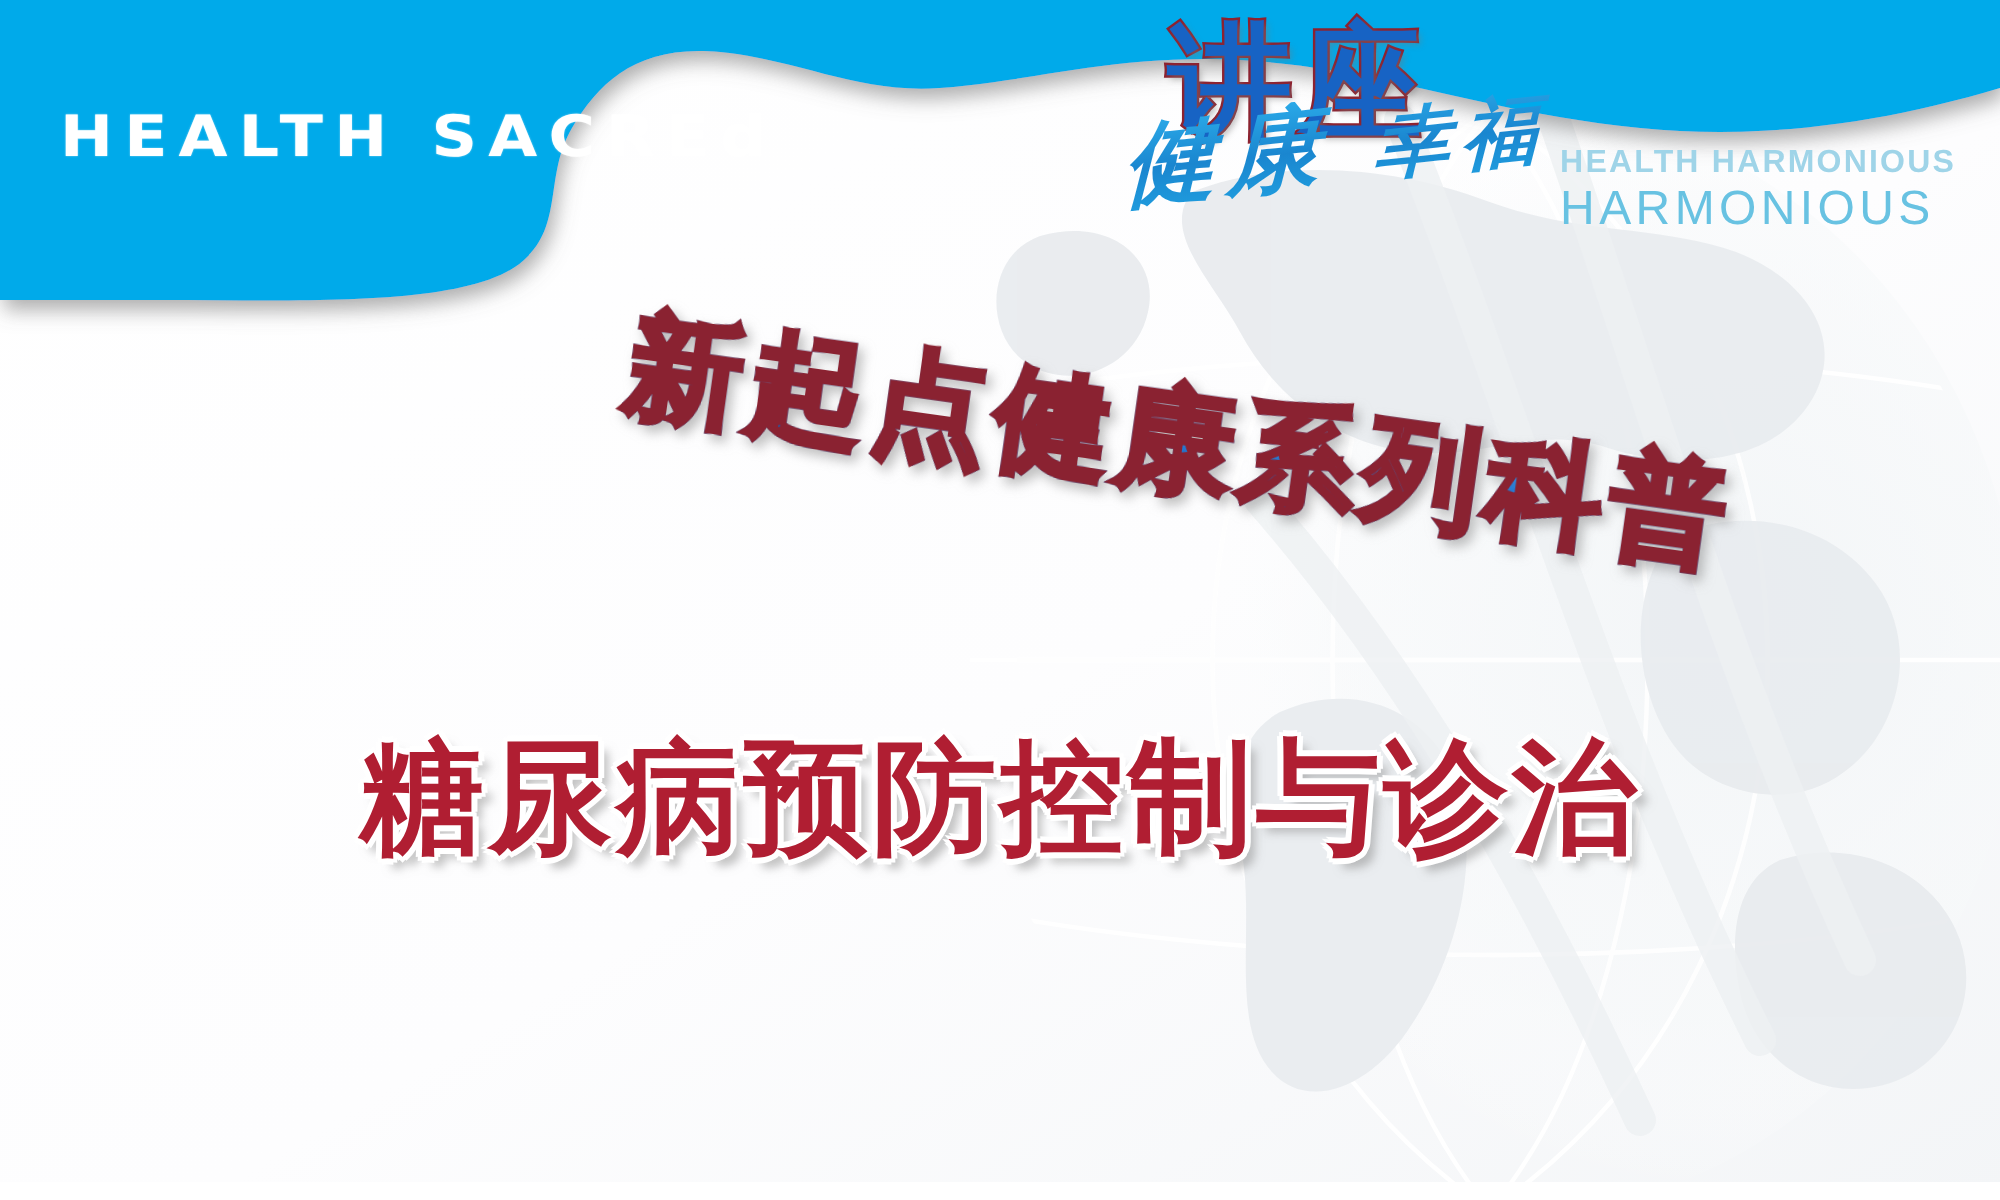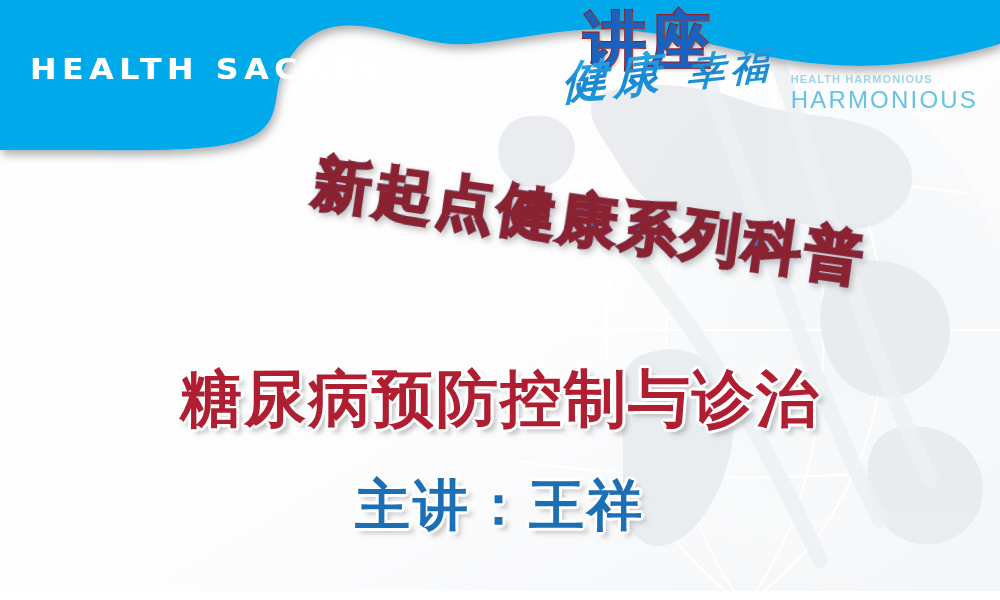--- a/index.html
+++ b/index.html
@@ -103,21 +103,21 @@
 
   .tagline {
     position: absolute;
     right: 4px;
     top: 66px;
     text-align: left;
     line-height: 1;
   }
   .tagline .tag-top {
     font-family: "Liberation Sans", sans-serif;
-    font-size: 11px;
+    font-size: 16px;
     font-weight: 700;
     letter-spacing: 1.1px;
     color: #9fd4e8;
     white-space: nowrap;
   }
   .tagline .tag-main {
     margin-top: 3px;
     font-family: "Liberation Sans", sans-serif;
     font-size: 24px;
     font-weight: 400;
@@ -287,15 +287,14 @@
       <div class="tag-main">HARMONIOUS</div>
     </div>
   </div>
 
   <div class="wordart-title">
     <span class="wa-inner">新起点健康系列科普</span>
   </div>
 
   <div class="subject-title">糖尿病预防控制与诊治</div>
 
-  <div class="speaker-line">主讲：王祥</div>
 
 </div>
 
 </body></html>

